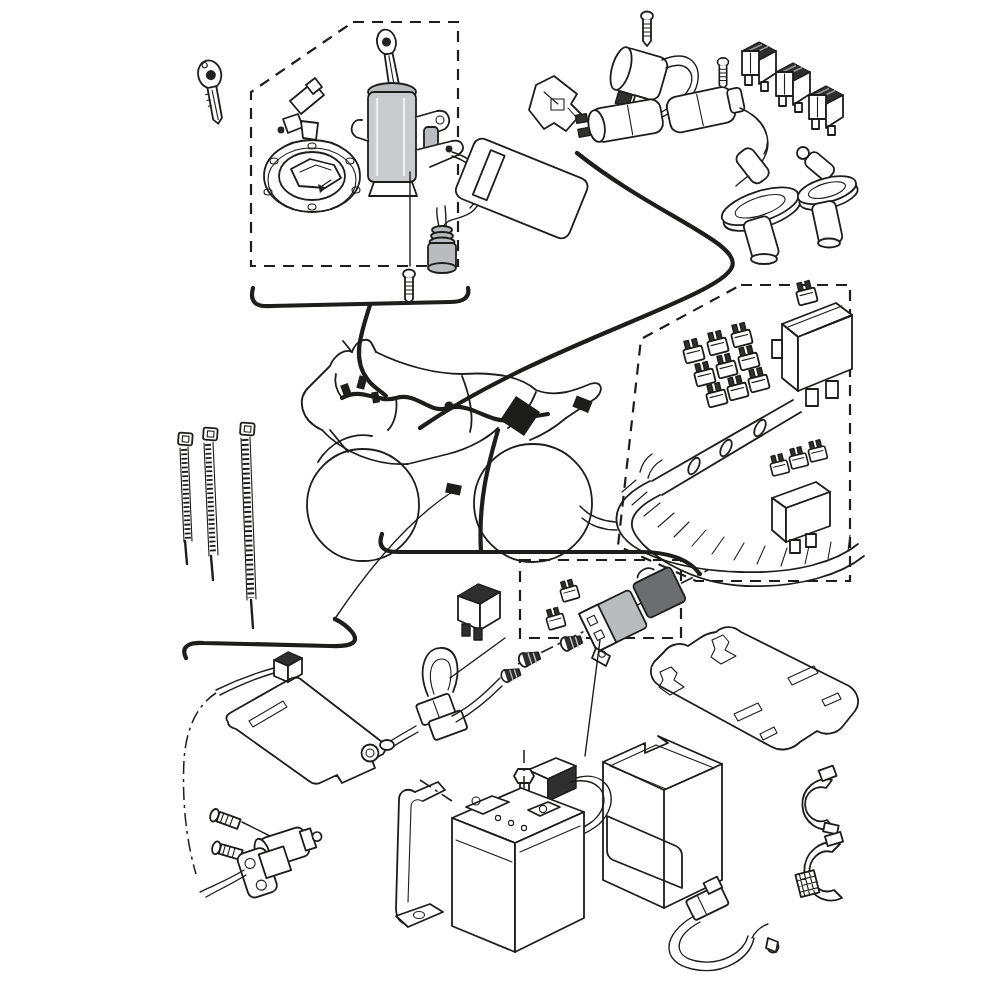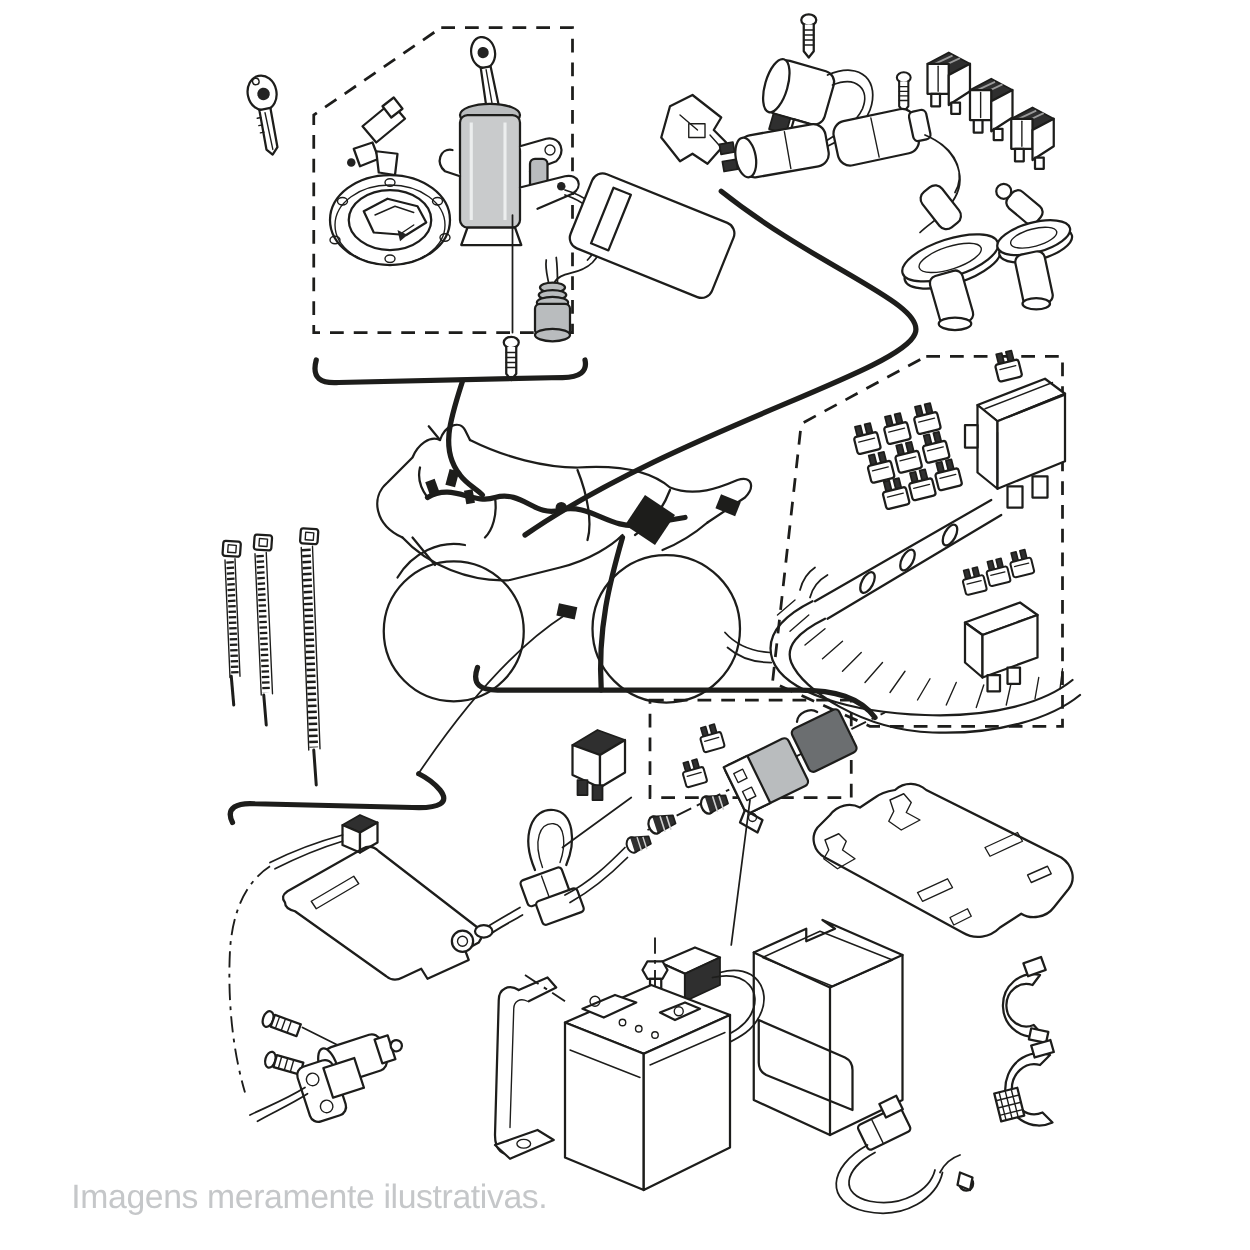--- a/index.html
+++ b/index.html
@@ -475,14 +475,13 @@
     <path d="M712,640 l11,-5 l6,7 l-4,8 l11,6 l-15,8 l-10,-7 l4,-8 z" class="t"></path>
     <path d="M660,672 l11,-5 l6,6 l-3,7 l10,7 l-14,8 l-11,-8 l4,-7 z" class="t"></path>
     <polygon points="788,678 814,666 818,673 792,685" class="t"></polygon>
     <polygon points="734,714 758,703 762,710 738,721" class="t"></polygon>
     <polygon points="822,700 838,693 841,699 825,706" class="t"></polygon>
     <polygon points="760,734 774,727 777,733 763,740" class="t"></polygon>
   </g>
 
 </svg>
 
-<div class="caption" style="color: rgb(197, 199, 201);">Imagens meramente ilustrativas.</div>
 </div>
 
 </body></html>

